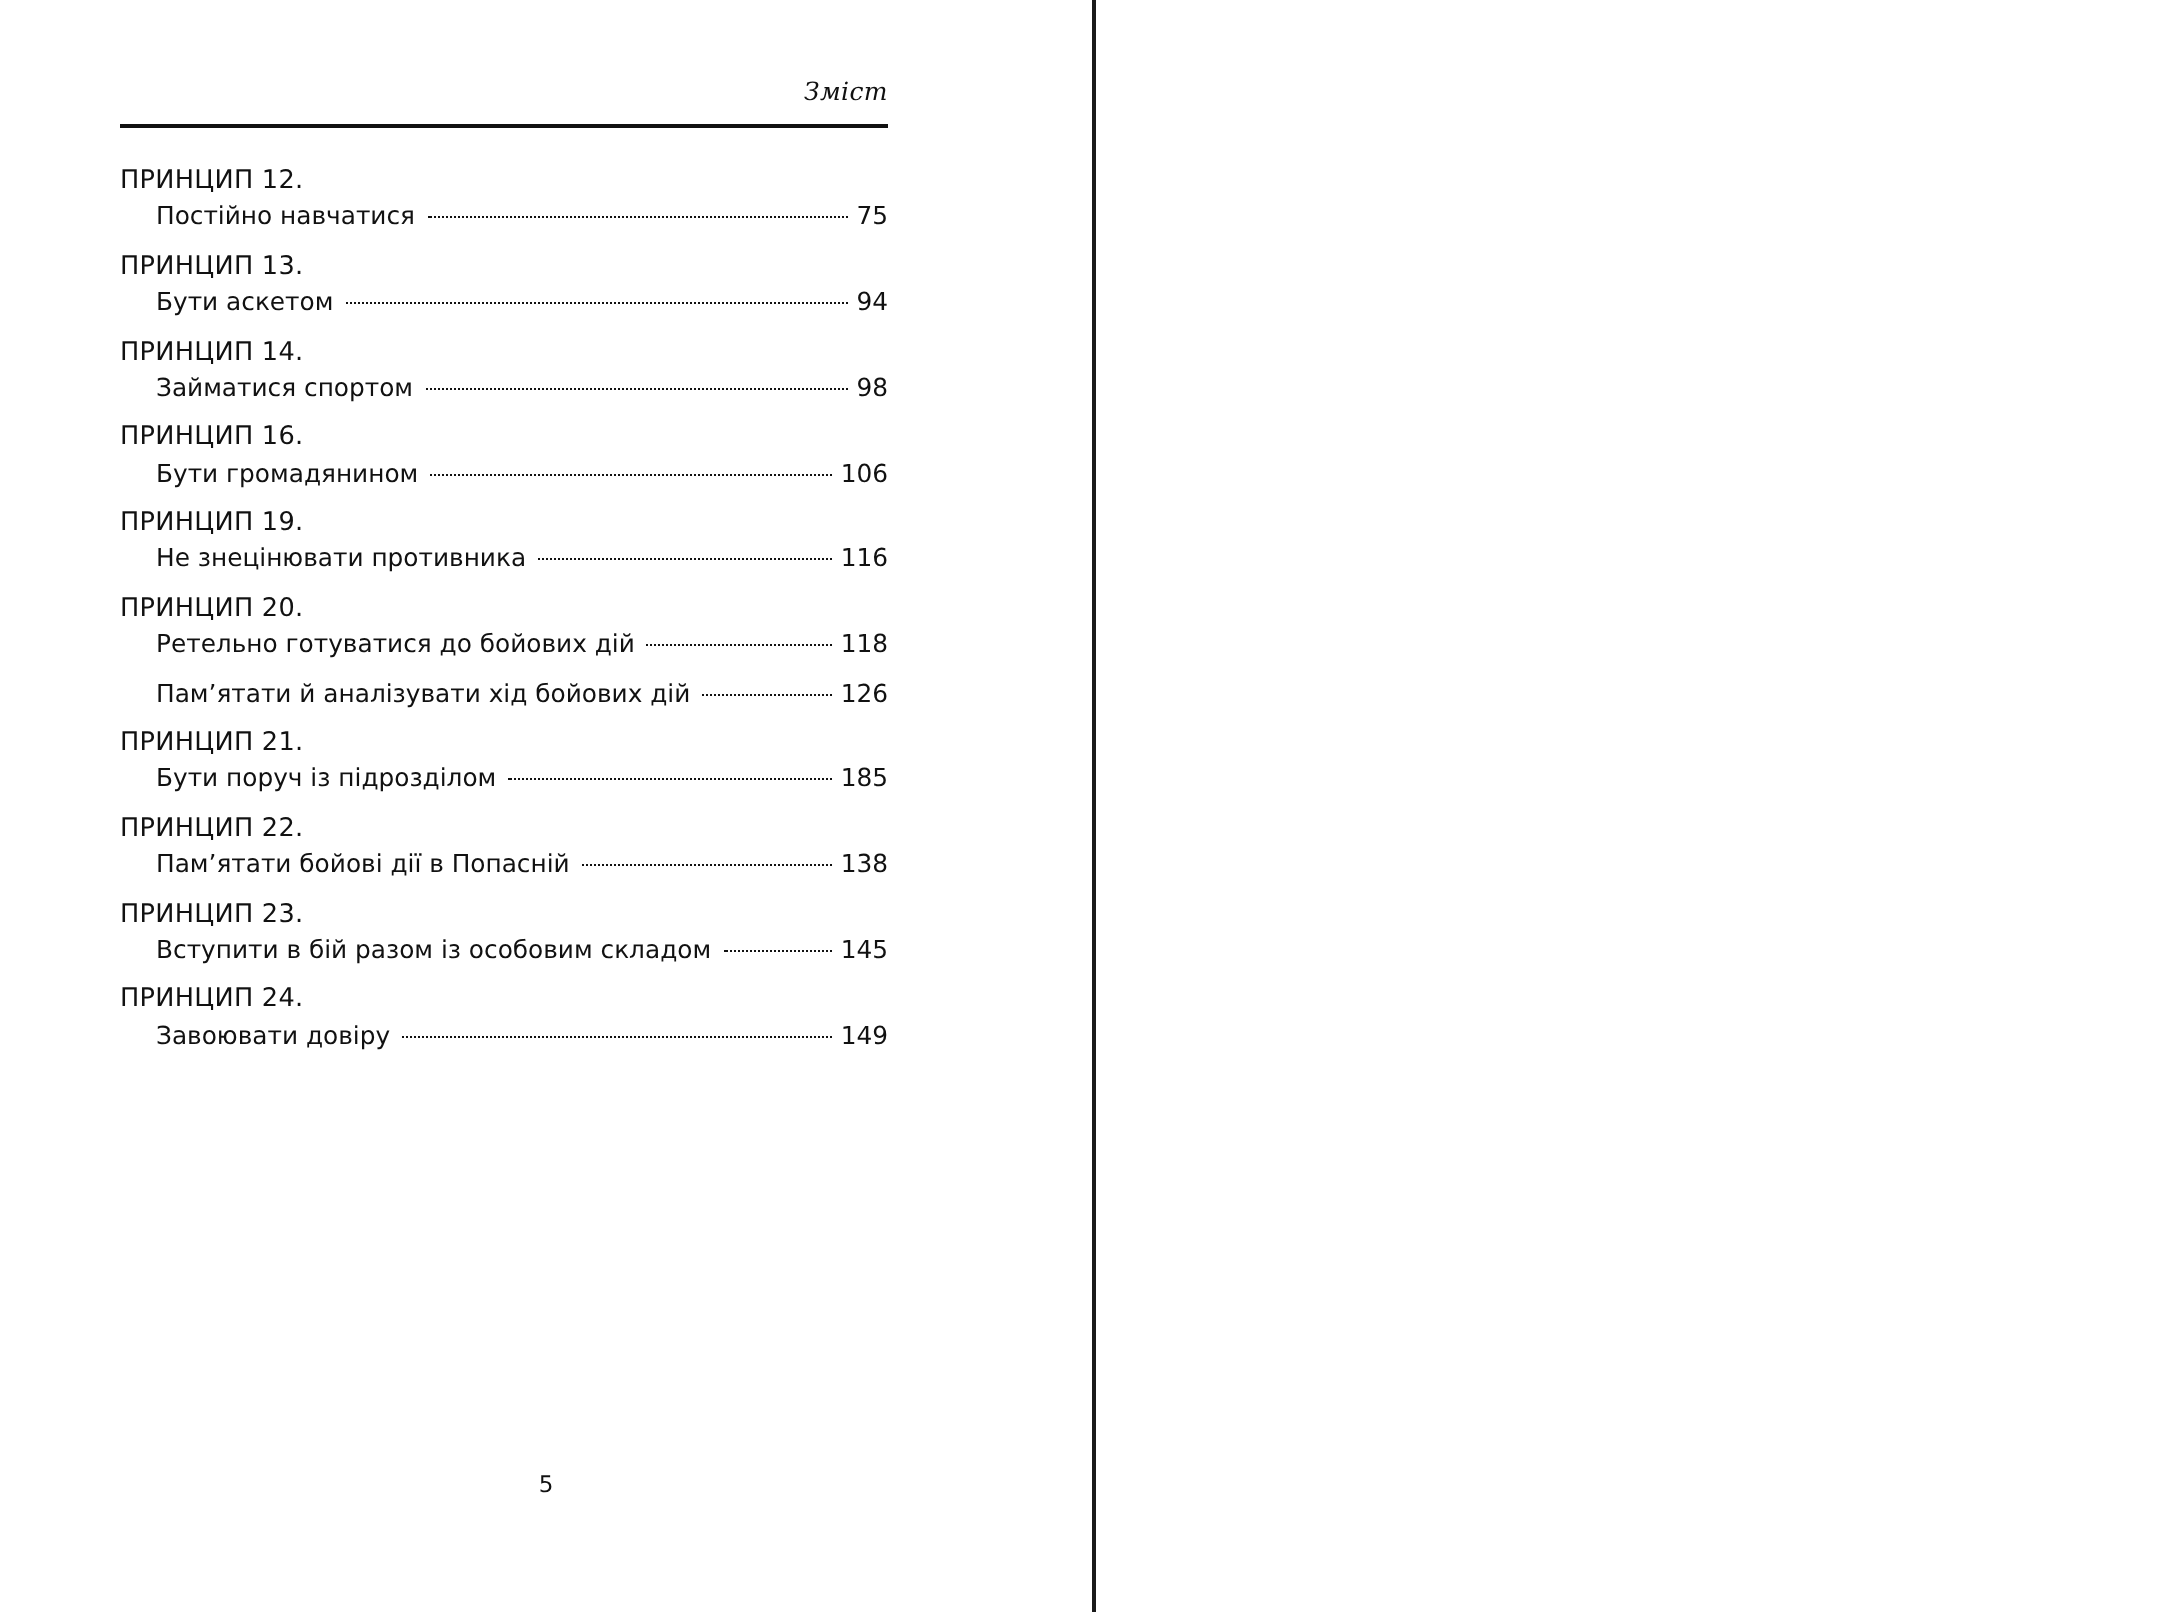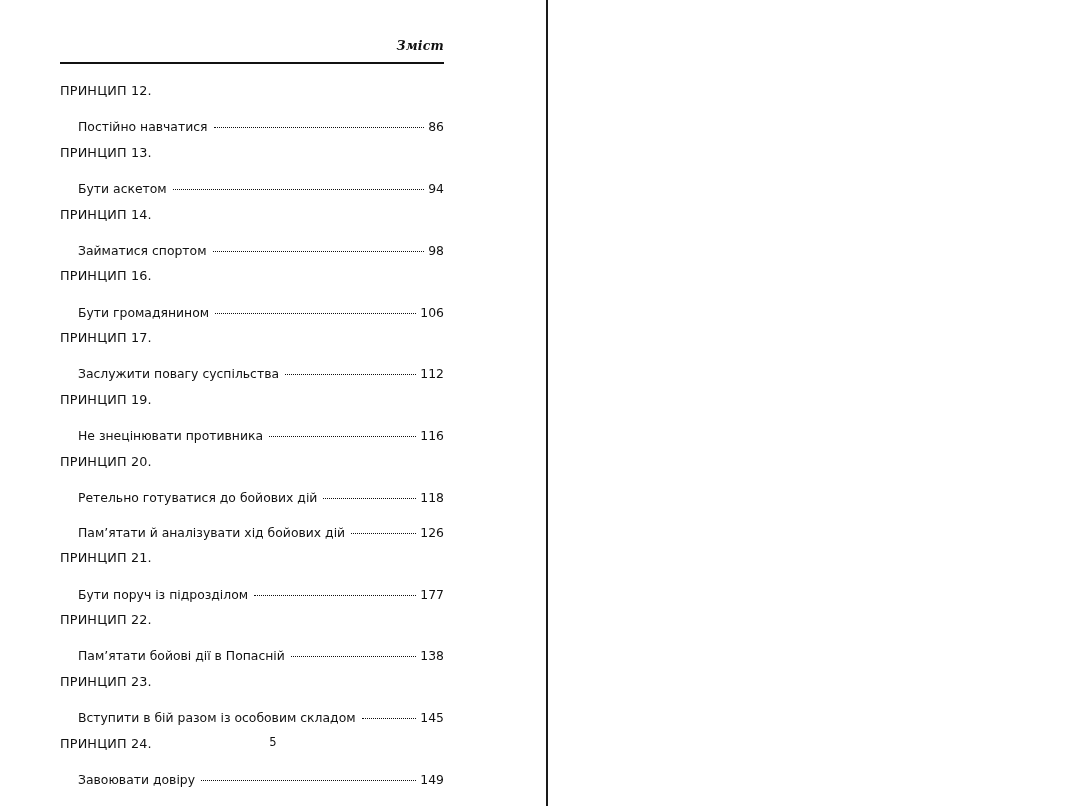--- a/index.html
+++ b/index.html
@@ -47,21 +47,21 @@
 
   
   .running-head {
     position: absolute;
     left: 60px;
     top: 38px;
     width: 384px;
     text-align: right;
     font-family: "DejaVu Serif", serif;
     font-style: italic;
-    font-weight: bold;
+    font-weight: normal;
     font-size: 12.5px;
     letter-spacing: 0.2px;
     color: #111111;
   }
 
   .head-rule {
     position: absolute;
     left: 60px;
     top: 62px;
     width: 384px;
@@ -85,21 +85,21 @@
     font-size: 12.8px;
     font-weight: normal;
     letter-spacing: 0.15px;
     color: #111111;
     line-height: 1.35;
   }
 
   .entry-line {
     display: flex;
     align-items: baseline;
-    margin-top: 20px;
+    margin-top: 1px;
     padding-left: 18px;
     font-size: 12.4px;
     color: #111111;
   }
 
   .entry-label {
     white-space: nowrap;
   }
 
   .dot-leader {
@@ -138,21 +138,21 @@
 
     <div class="head-rule"></div>
 
     <div class="toc">
 
     <div class="toc-entry">
           <div class="entry-title">ПРИНЦИП 12.</div>
           <div class="entry-line">
             <span class="entry-label">Постійно навчатися</span>
             <span class="dot-leader"></span>
-            <span class="entry-page">86</span>
+            <span class="entry-page">75</span>
           </div>
         </div>
         <div class="toc-entry">
           <div class="entry-title">ПРИНЦИП 13.</div>
           <div class="entry-line">
             <span class="entry-label">Бути аскетом</span>
             <span class="dot-leader"></span>
             <span class="entry-page">94</span>
           </div>
         </div>
@@ -168,28 +168,20 @@
         </div>
         <div class="toc-entry">
           <div class="entry-title">ПРИНЦИП 16.</div>
           <div class="entry-line">
             <span class="entry-label">Бути громадянином</span>
             <span class="dot-leader"></span>
             <span class="entry-page">106</span>
           </div>
         </div>
         <div class="toc-entry">
-          <div class="entry-title">ПРИНЦИП 17.</div>
-          <div class="entry-line">
-            <span class="entry-label">Заслужити повагу суспільства</span>
-            <span class="dot-leader"></span>
-            <span class="entry-page">112</span>
-          </div>
-        </div>
-        <div class="toc-entry">
           <div class="entry-title">ПРИНЦИП 19.</div>
           <div class="entry-line">
             <span class="entry-label">Не знецінювати противника</span>
             <span class="dot-leader"></span>
             <span class="entry-page">116</span>
           </div>
         </div>
         <div class="toc-entry">
           <div class="entry-title">ПРИНЦИП 20.</div>
           <div class="entry-line">
@@ -203,21 +195,21 @@
             <span class="entry-label">Пам’ятати й аналізувати хід бойових дій</span>
             <span class="dot-leader"></span>
             <span class="entry-page">126</span>
           </div>
         </div>
         <div class="toc-entry">
           <div class="entry-title">ПРИНЦИП 21.</div>
           <div class="entry-line">
             <span class="entry-label">Бути поруч із підрозділом</span>
             <span class="dot-leader"></span>
-            <span class="entry-page">177</span>
+            <span class="entry-page">185</span>
           </div>
         </div>
         <div class="toc-entry">
           <div class="entry-title">ПРИНЦИП 22.</div>
           <div class="entry-line">
             <span class="entry-label">Пам’ятати бойові дії в Попасній</span>
             <span class="dot-leader"></span>
             <span class="entry-page">138</span>
           </div>
         </div>

